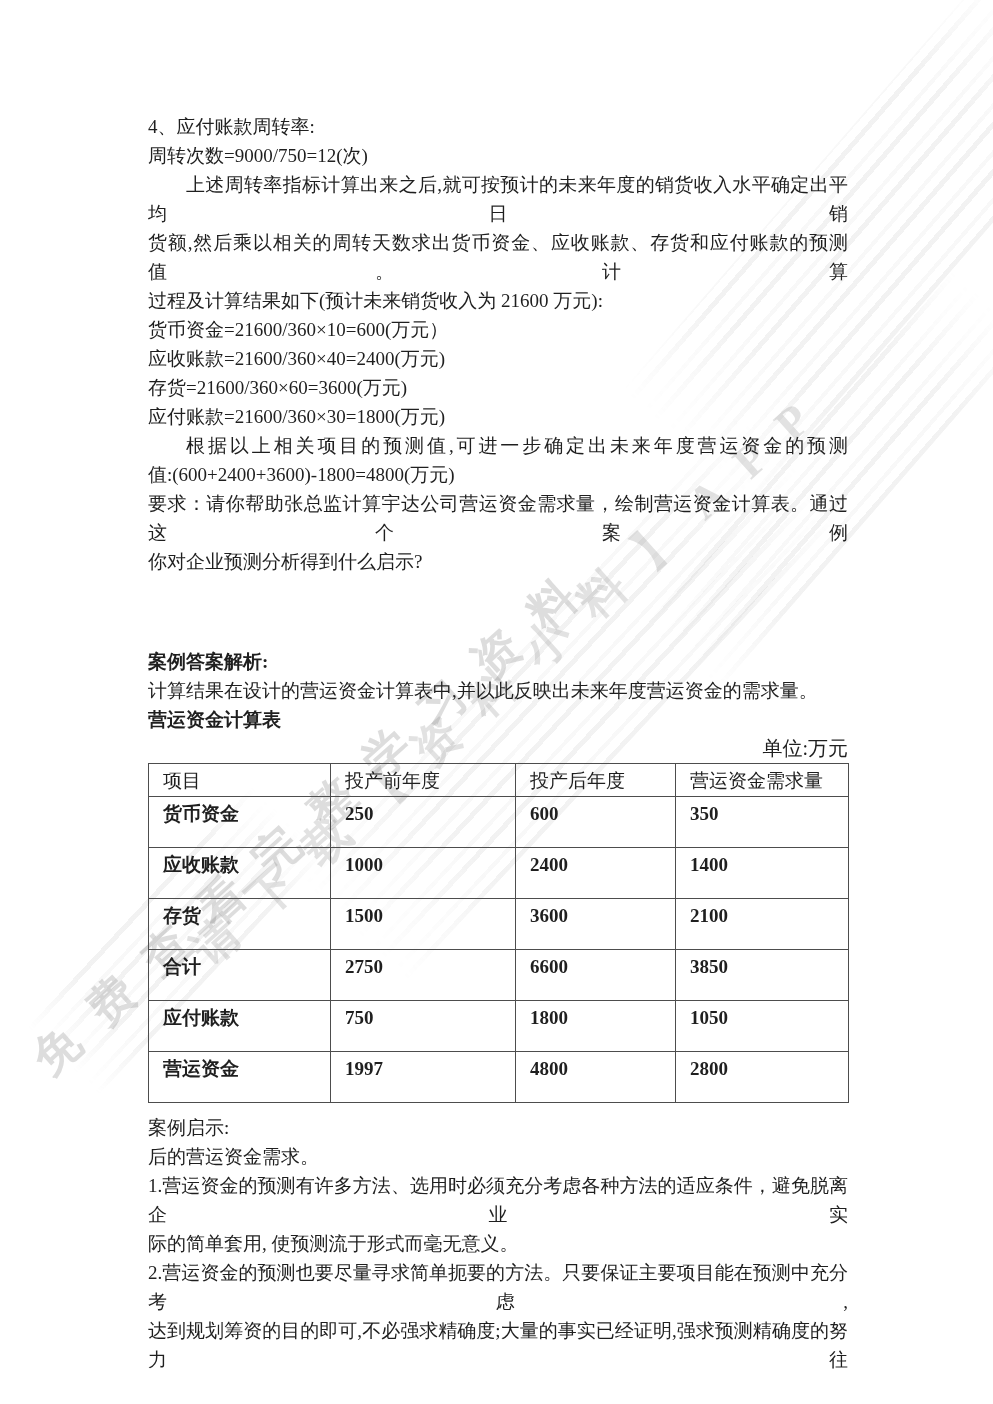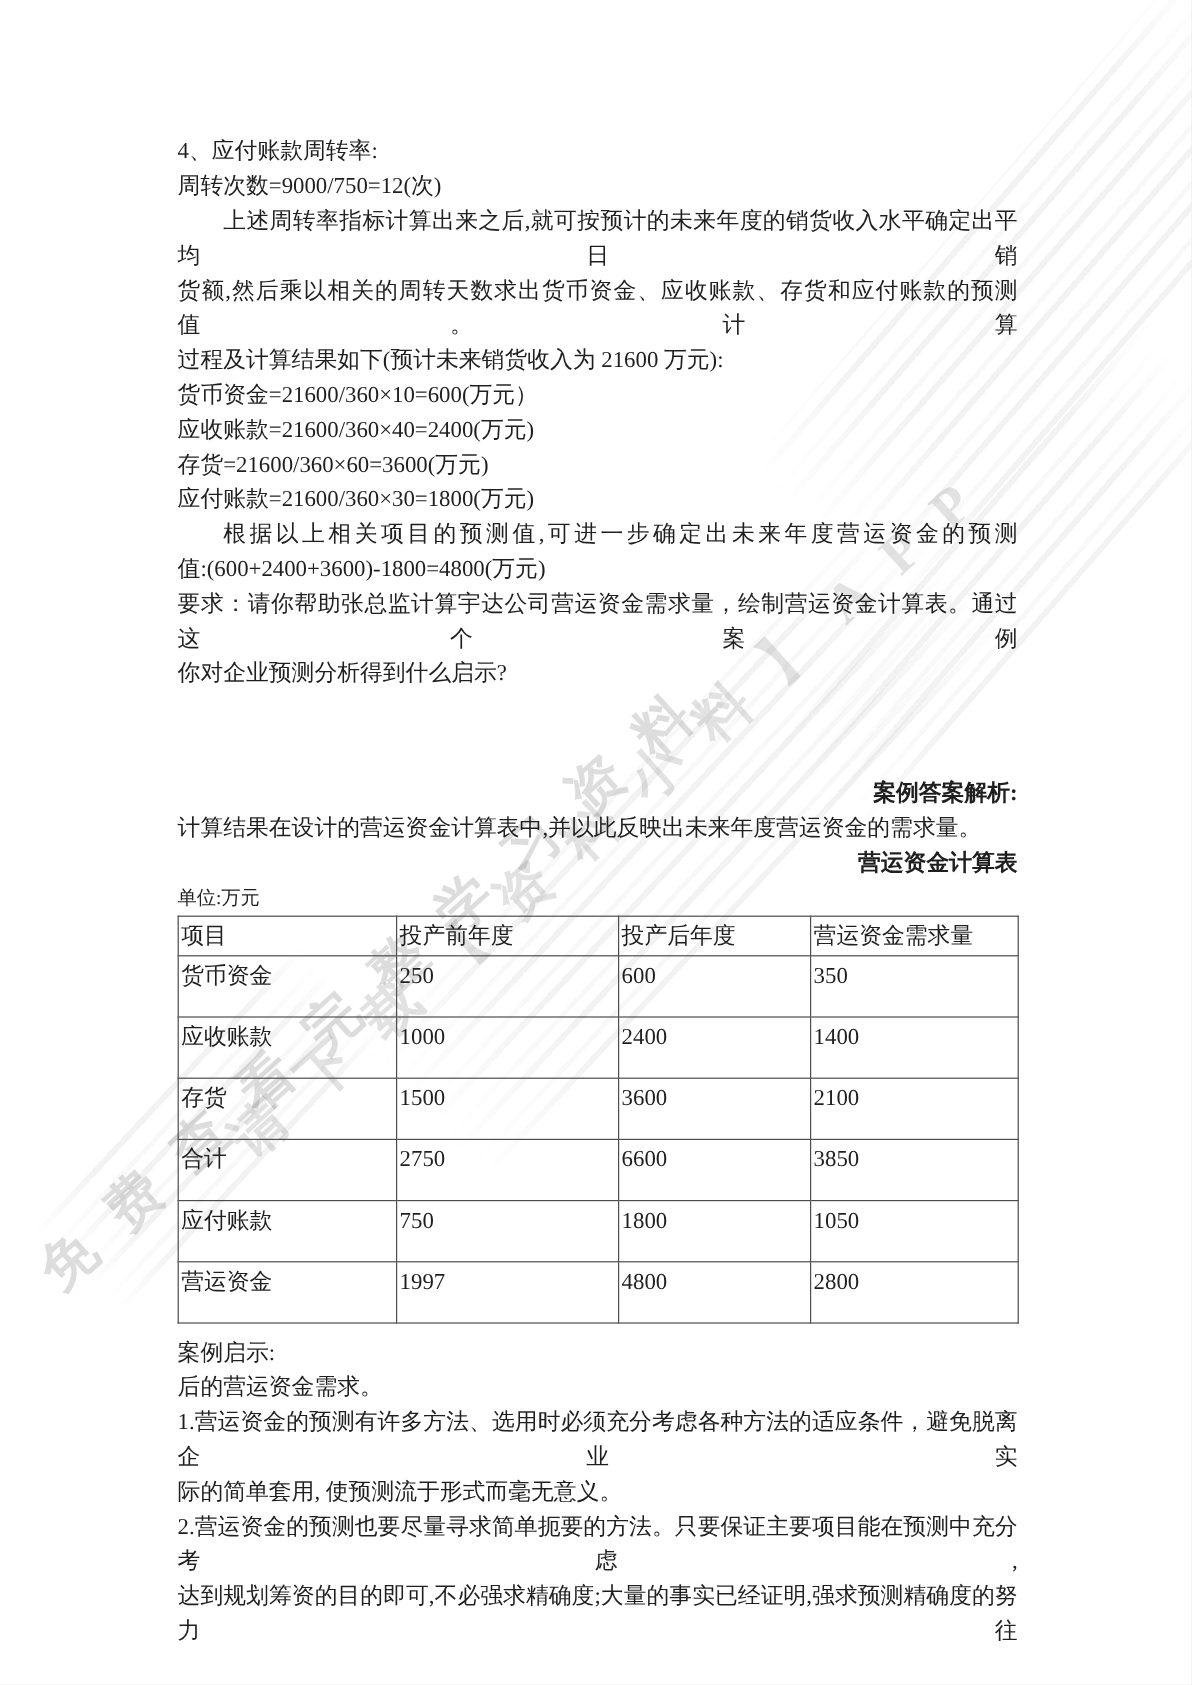--- a/index.html
+++ b/index.html
@@ -47,38 +47,38 @@
   .content{
     position:absolute;
     left:148px;top:112px;
     width:700px;
     font-size:19px;
     line-height:29px;
   }
   .ln{min-height:29px;}
   .just{text-align:justify;text-align-last:justify;text-justify:inter-ideograph;}
   .ind{text-indent:2em;}
-  .center{text-align:right;}
+  .center{text-align:left;}
   .bold{font-weight:bold;}
-  .right{text-align:left;font-size:16px;}
+  .right{text-align:right;font-size:20px;}
   .spacer{height:71px;}
   
   table.calc{
     width:700px;
     border-collapse:collapse;
     table-layout:fixed;
     font-size:19px;
   }
   table.calc td{
     border:1px solid #4d4d4d;
     vertical-align:top;
-    padding:2px 8px 0 2px;
+    padding:2px 8px 0 14px;
   }
   table.calc tr.hd td{height:30px;}
-  table.calc tr.dr td{height:48px;}
+  table.calc tr.dr td{height:48px;font-weight:bold;}
 </style>
 </head>
 <body>
 
 <div class="page">
 
   <div class="streak s1"></div>
   <div class="streak s2"></div>
   <div class="streak s3"></div>
   <div class="streak s4"></div>

